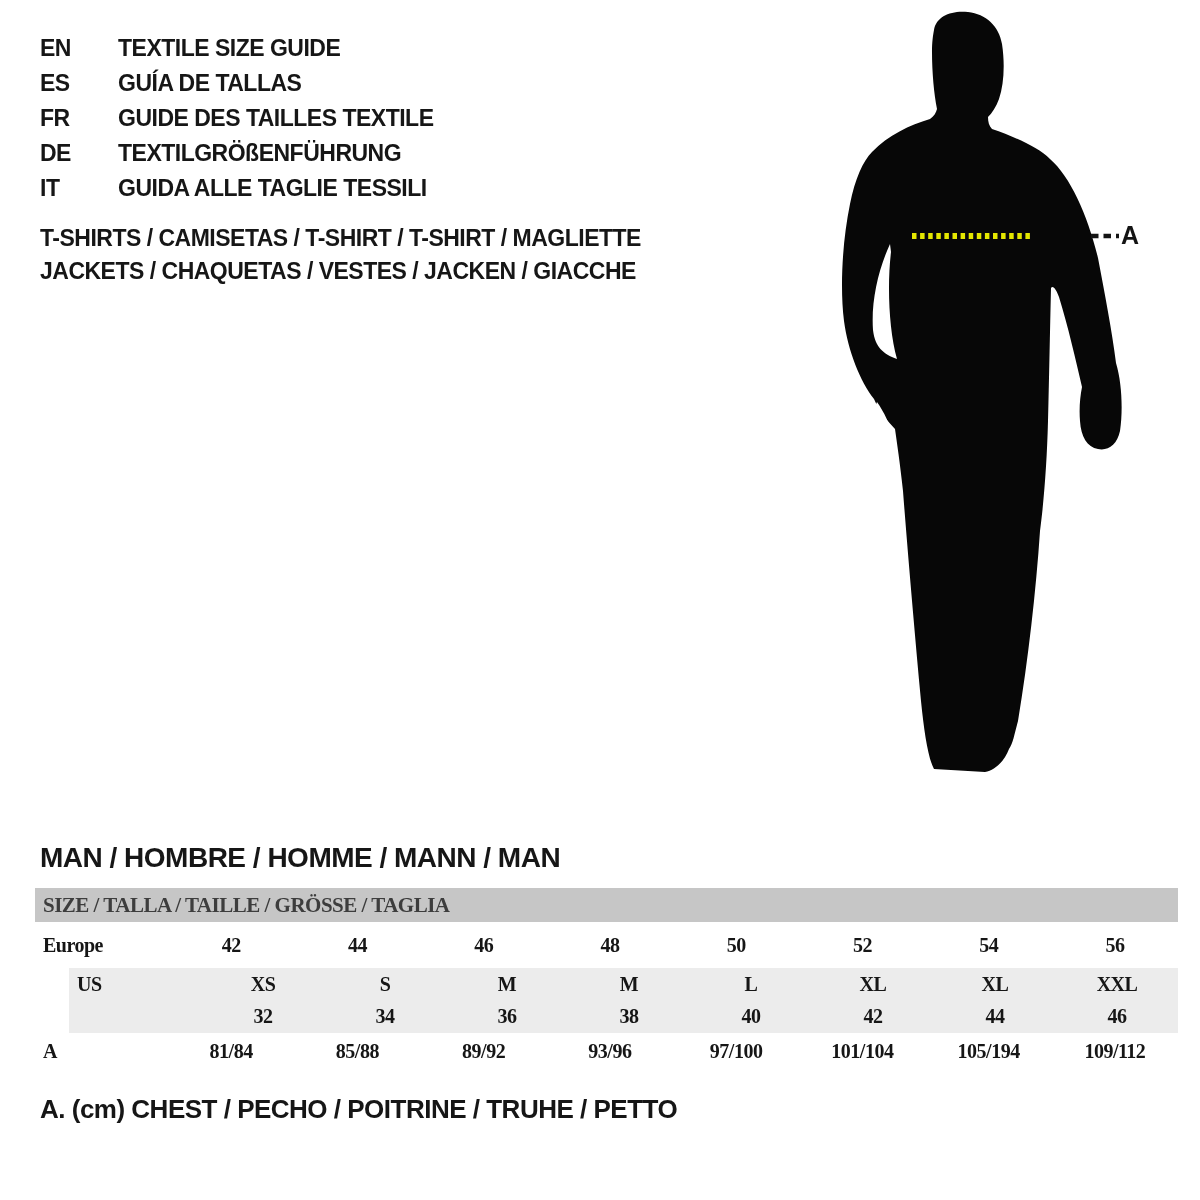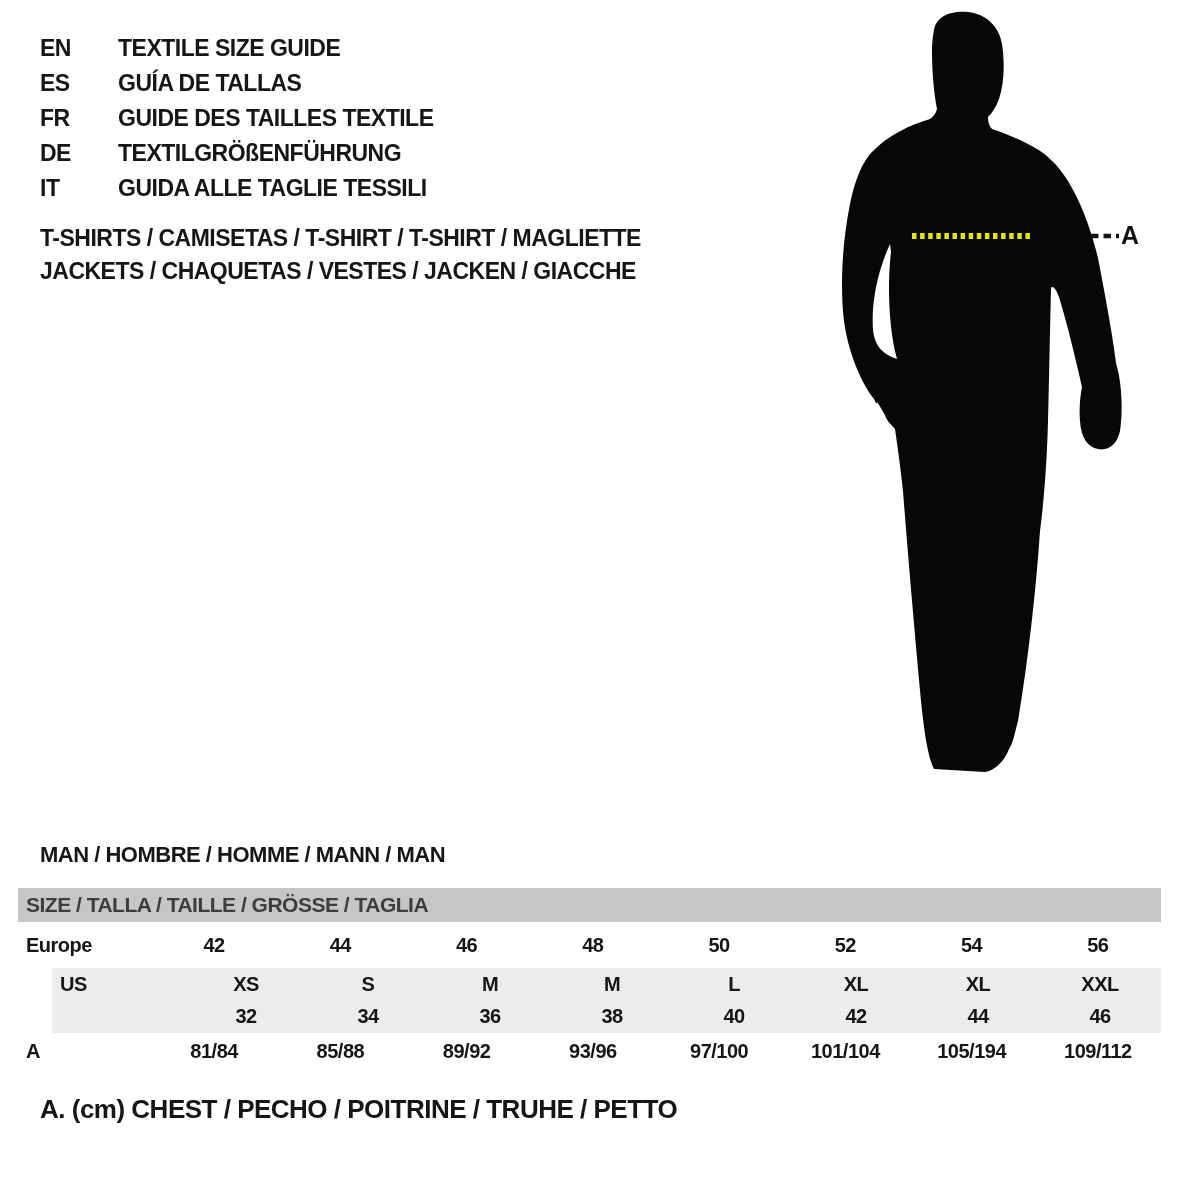--- a/index.html
+++ b/index.html
@@ -19,24 +19,24 @@
   .lang-code { width:78px; }
 
   
   .categories { position:absolute; left:40px; top:222px; font-size:23px; line-height:33px; }
 
   
   .figure-wrap { position:absolute; left:830px; top:0; width:370px; height:800px; }
   .marker-a { position:absolute; left:1121px; top:221px; font-size:25px; color:#141414; }
 
   
-  .section-heading { position:absolute; left:40px; top:842px; font-size:22px; }
+  .section-heading { position:absolute; left:40px; top:842px; font-size:28px; }
 
   
-  .size-table { position:absolute; left:18px; top:888px; width:1143px; font-size:20px; }
+  .size-table { position:absolute; left:35px; top:888px; width:1143px; font-size:20px;font-family:Liberation Serif, serif; }
   .st-header {
     height:34px; background:#c6c6c6; color:#3d3d3d;
     display:flex; align-items:center; padding-left:8px; font-size:21px;
   }
   .st-row { display:grid; grid-template-columns:133px repeat(8, 1fr); align-items:center; }
   .st-row.h-europe { height:46px; }
   .st-row.h-us     { height:32px; }
   .st-row.h-num    { height:33px; }
   .st-row.h-a      { height:36px; }
   .band-gray { background:#ececec;margin-left:34px; }

